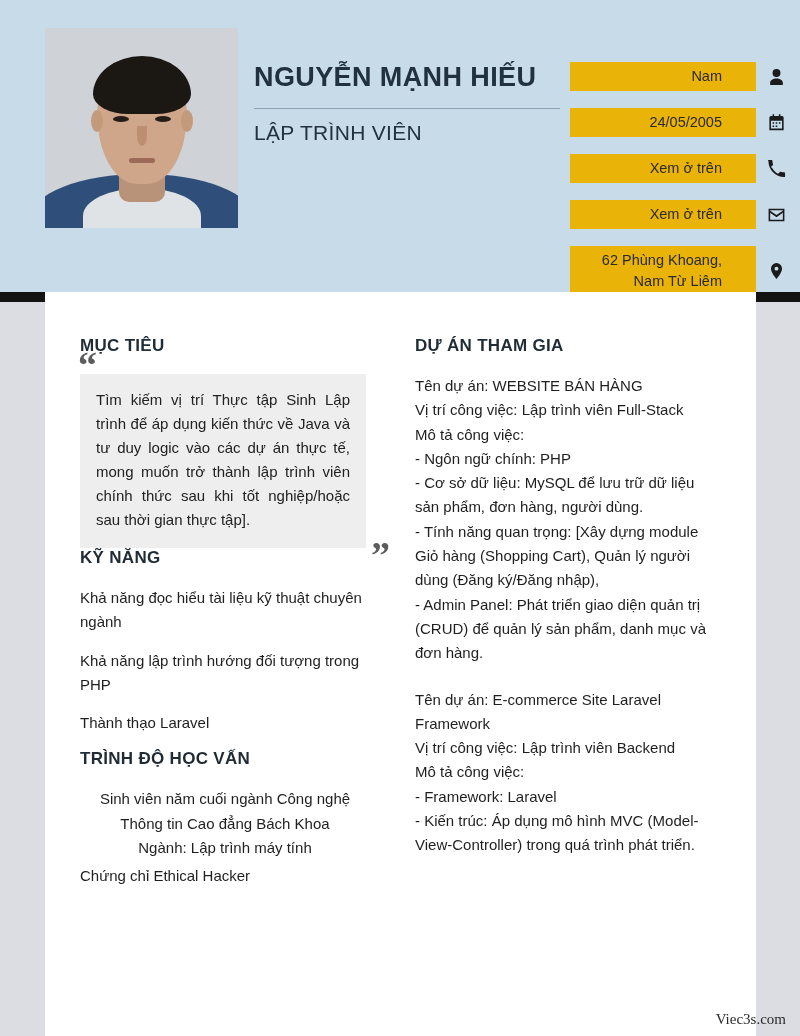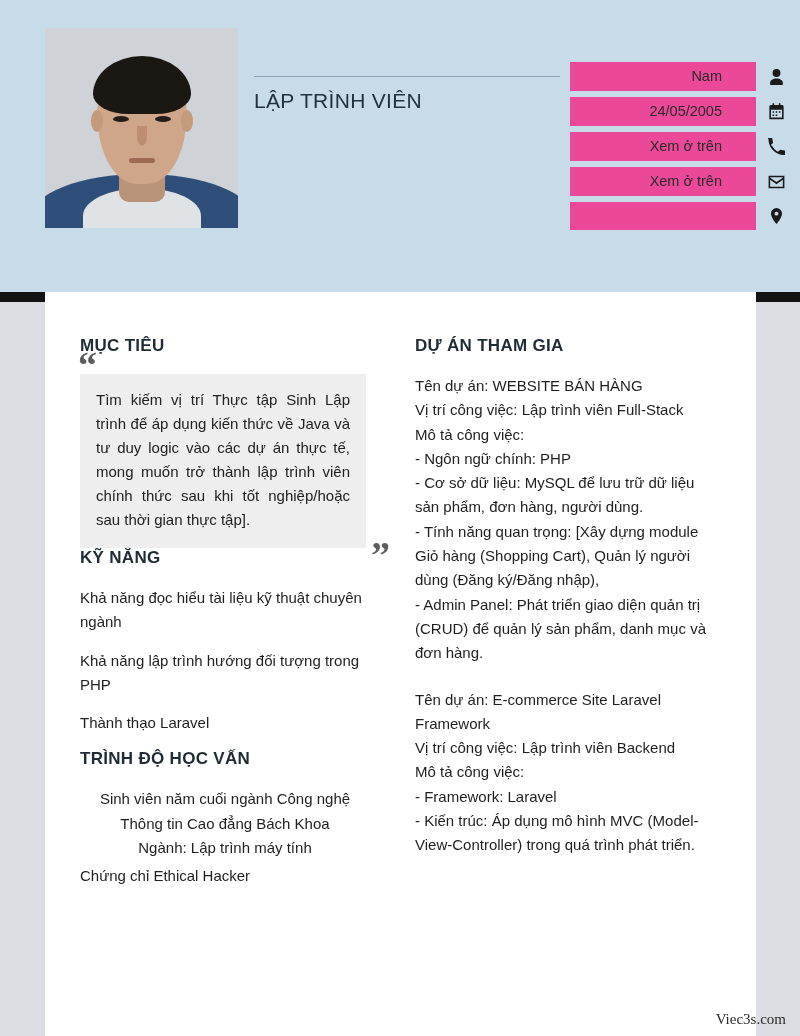--- a/index.html
+++ b/index.html
@@ -96,23 +96,23 @@
     position: absolute;
     left: 570px; top: 62px;
     width: 186px;
   }
   .c-row {
     position: relative;
     display: flex;
     align-items: center;
     justify-content: flex-end;
     min-height: 28px;
-    background: #ec4899;
+    background: #eab308;
     padding: 4px 34px 4px 10px;
-    margin-bottom: 6px;
+    margin-bottom: 17px;
   }
   .c-row .c-text {
     font-size: 14.5px;
     color: #2a2a2a;
     text-align: right;
     line-height: 1.45;
   }
   .c-icon {
     position: absolute;
     right: -30px;
@@ -232,20 +232,21 @@
       <div class="ph-hair"></div>
       <div class="ph-brow-l"></div>
       <div class="ph-brow-r"></div>
       <div class="ph-eye-l"></div>
       <div class="ph-eye-r"></div>
       <div class="ph-nose"></div>
       <div class="ph-mouth"></div>
     </div>
 
     <div class="name-block">
+      <div class="name">NGUYỄN MẠNH HIẾU</div>
       <div class="name-rule"></div>
       <div class="job-title">LẬP TRÌNH VIÊN</div>
     </div>
 
     <div class="contact">
 
       <div class="c-row">
         <span class="c-text">Nam</span>
         <span class="c-icon">
           <svg viewBox="0 0 24 24">
@@ -275,20 +276,21 @@
       <div class="c-row">
         <span class="c-text">Xem ở trên</span>
         <span class="c-icon">
           <svg viewBox="0 0 24 24">
               <path d="M2 4h20v16H2V4zm2 2v.5l8 5.5 8-5.5V6H4zm16 3.2-8 5.5-8-5.5V18h16V9.2z"></path>
             </svg>
         </span>
       </div>
 
       <div class="c-row">
+        <span class="c-text">62 Phùng Khoang, Nam Từ Liêm</span>
         <span class="c-icon">
           <svg viewBox="0 0 24 24">
               <path d="M12 2a7 7 0 0 0-7 7c0 5.2 7 13 7 13s7-7.8 7-13a7 7 0 0 0-7-7zm0 9.5A2.5 2.5 0 1 1 12 6.5a2.5 2.5 0 0 1 0 5z"></path>
             </svg>
         </span>
       </div>
 
     </div>
   </div>
 

